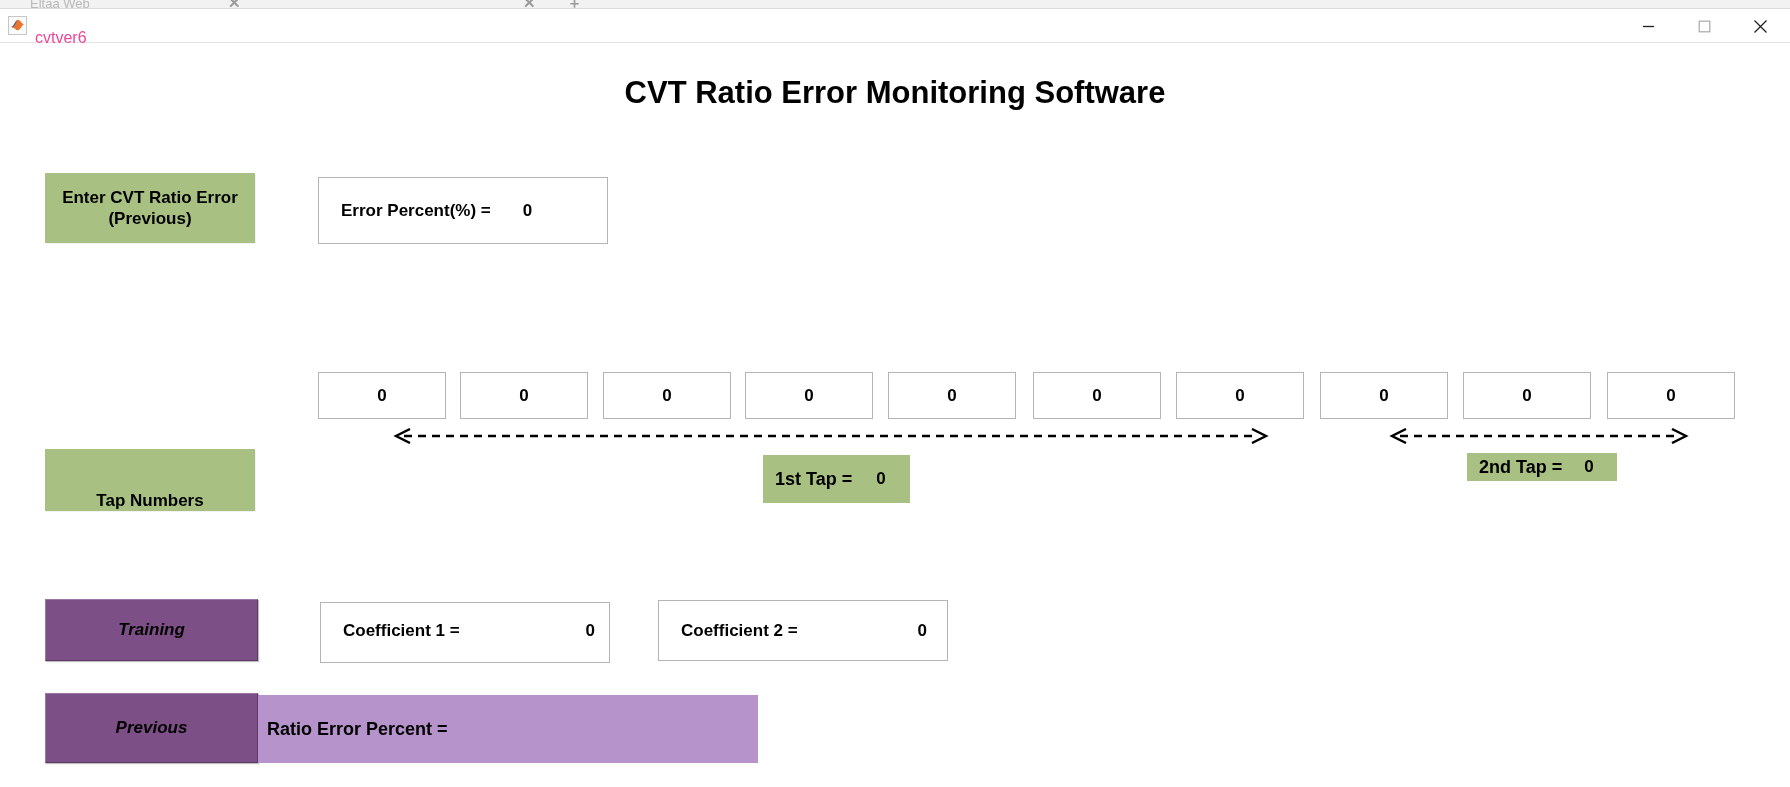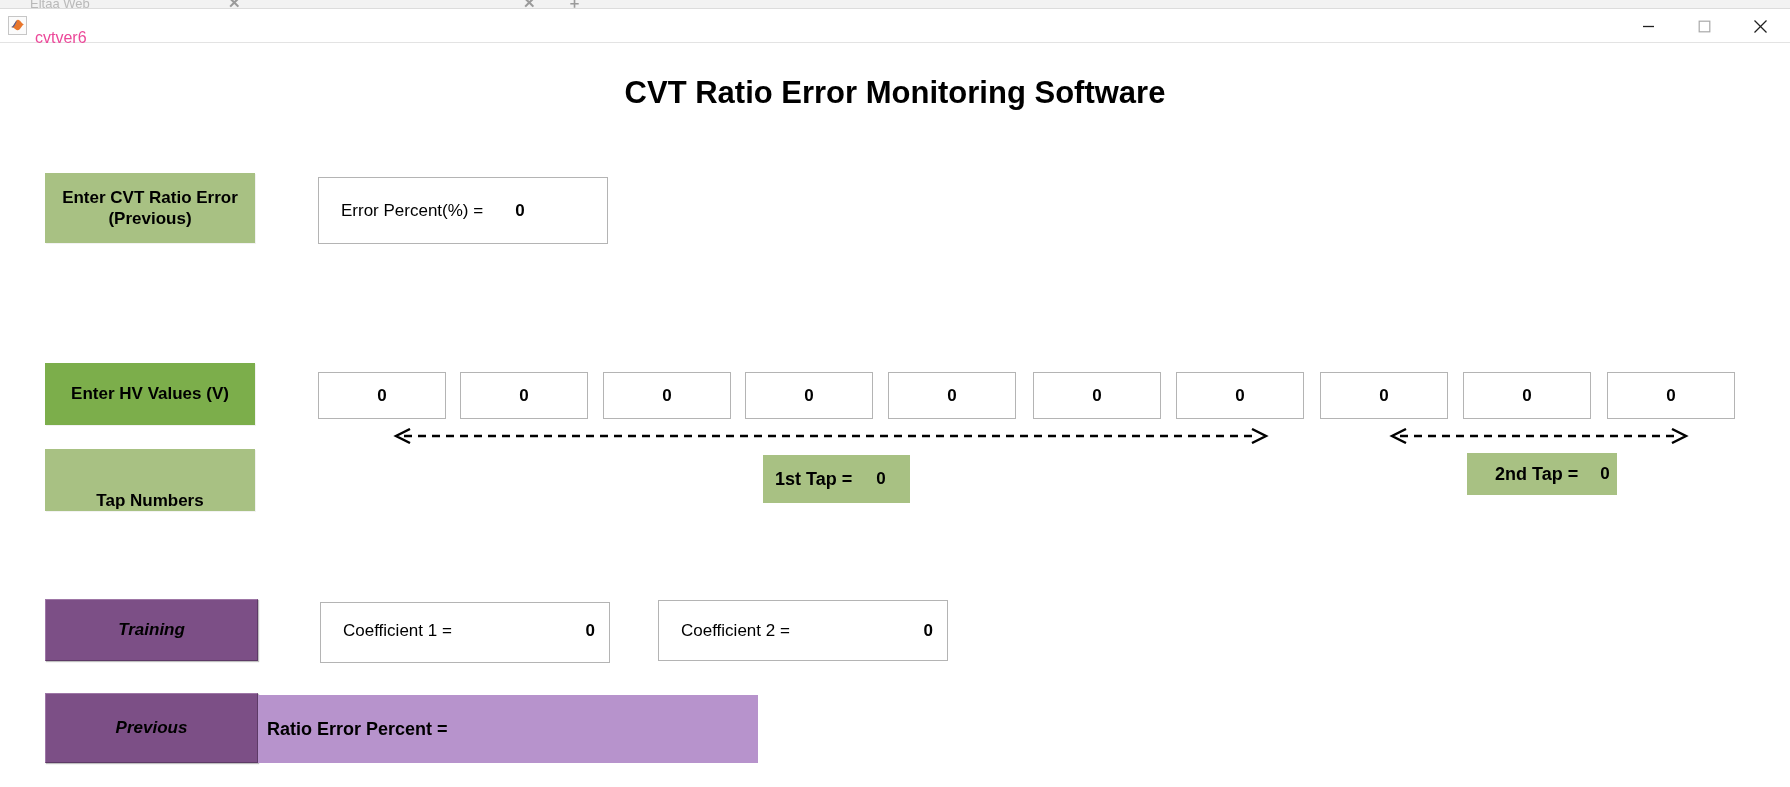--- a/index.html
+++ b/index.html
@@ -132,21 +132,21 @@
   .field-box {
     position: absolute;
     background: #ffffff;
     border: 1px solid #b4b4b4;
     display: flex;
     align-items: center;
     font-family: "Liberation Sans", sans-serif;
   }
   .field-label {
     font-size: 17px;
-    font-weight: normal;
+    font-weight: bold;
     color: #000000;
     white-space: nowrap;
   }
   .field-value {
     font-size: 17px;
     font-weight: bold;
     color: #000000;
   }
 
   .hv-box {
@@ -245,23 +245,20 @@
   <div class="green-btn" style="left:45px; top:130px; width:210px; height:70px; flex-direction:column;">
     <span>Enter CVT Ratio Error</span>
     <span>(Previous)</span>
   </div>
 
   <div class="field-box" style="left:318px; top:134px; width:290px; height:67px; padding-left:22px;">
     <span class="field-label">Error Percent(%) =</span>
     <span class="field-value" style="margin-left:32px;">0</span>
   </div>
 
-  <div class="green-btn dark" style="left:45px; top:320px; width:210px; height:62px;">
-    <span>Enter HV Values (V)</span>
-  </div>
 
   <div class="hv-box" style="left:318px;">
       <span>0</span>
     </div>
   <div class="hv-box" style="left:460px;">
       <span>0</span>
     </div>
   <div class="hv-box" style="left:603px;">
       <span>0</span>
     </div>
@@ -305,35 +302,35 @@
 
   <div class="green-btn" style="left:45px; top:406px; width:210px; height:62px;align-items:flex-end;">
     <span>Tap Numbers</span>
   </div>
 
   <div class="tap-chip" style="left:763px; top:412px; width:147px; height:48px; padding-left:12px;">
     <span class="tap-label">1st Tap =</span>
     <span class="tap-value" style="margin-left:24px;">0</span>
   </div>
 
-  <div class="tap-chip" style="left:1467px; top:410px; width:150px; height:42px; padding-left:28px;">
+  <div class="tap-chip" style="left:1467px; top:410px; width:150px; height:28px; padding-left:12px;">
     <span class="tap-label">2nd Tap =</span>
     <span class="tap-value" style="margin-left:22px;">0</span>
   </div>
 
   <div class="purple-btn" style="left:45px; top:556px; width:213px; height:62px;">
     <span>Training</span>
   </div>
 
   <div class="field-box" style="left:320px; top:559px; width:290px; height:61px; padding:0 14px 4px 22px; justify-content:space-between;">
     <span class="field-label">Coefficient 1 =</span>
     <span class="field-value">0</span>
   </div>
 
-  <div class="field-box" style="left:658px; top:557px; width:290px; height:61px; padding:0 14px 0 22px; justify-content:space-between;">
+  <div class="field-box" style="left:658px; top:557px; width:290px; height:61px; padding:0 20px 0 22px; justify-content:space-between;">
     <span class="field-label">Coefficient 2 =</span>
     <span class="field-value">0</span>
   </div>
 
   <div class="purple-btn" style="left:45px; top:650px; width:213px; height:70px;">
     <span>Previous</span>
   </div>
 
   <div id="result-strip" style="left:258px; top:652px; width:500px; height:68px;">
     <span id="result-label">Ratio Error Percent =</span>

